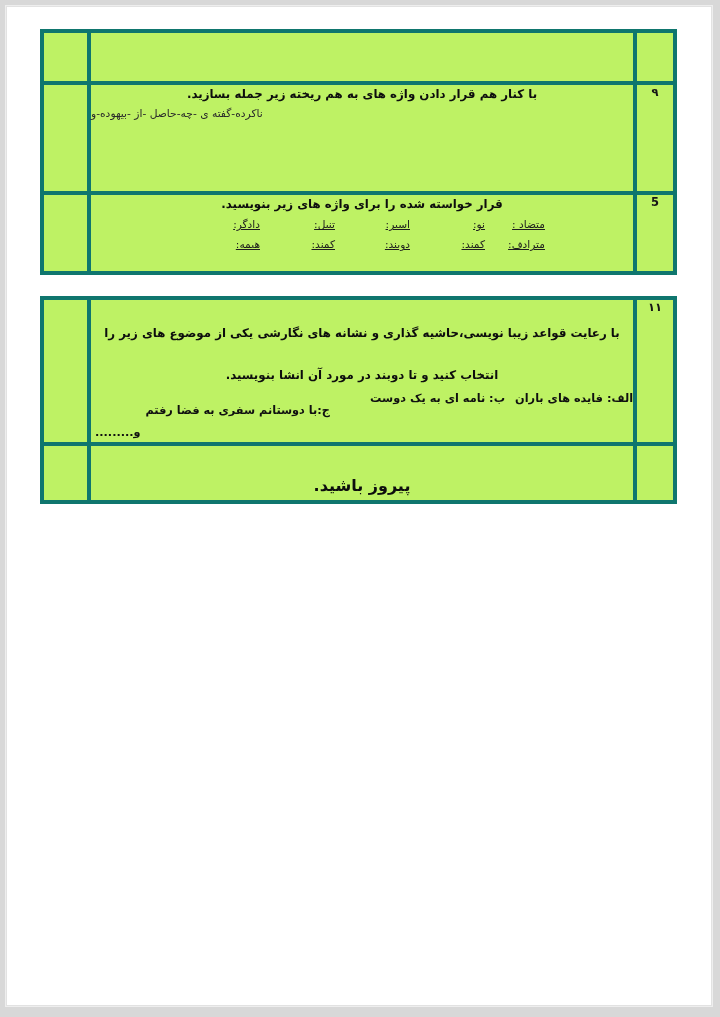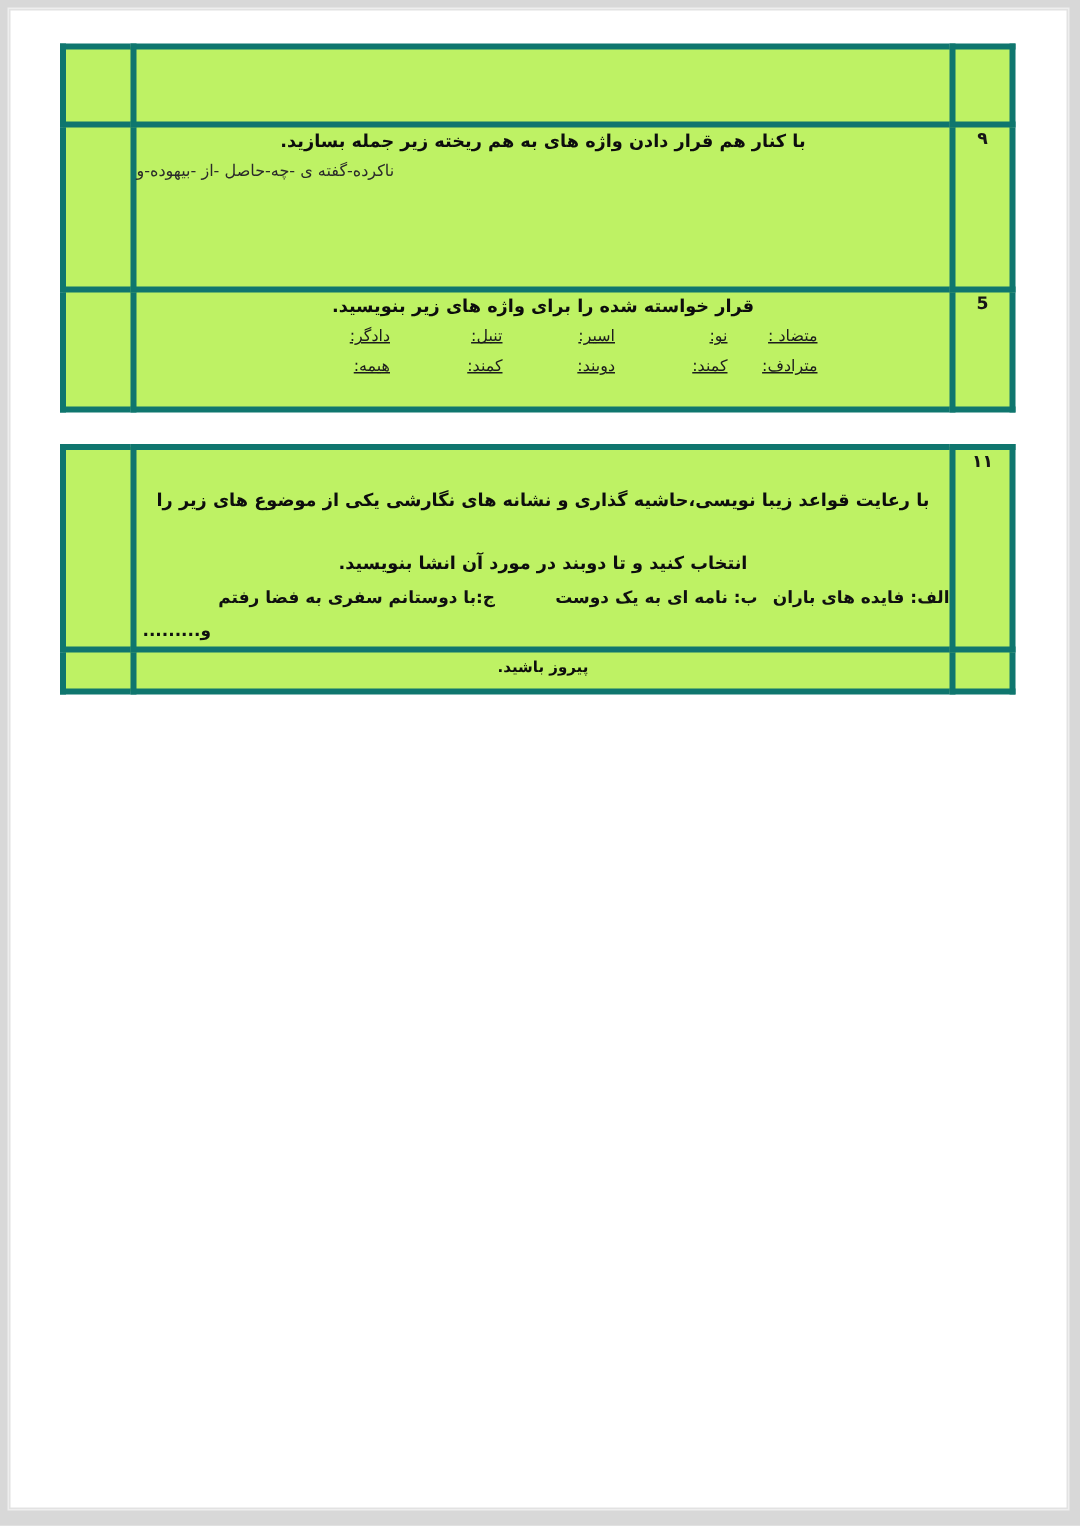--- a/index.html
+++ b/index.html
@@ -113,38 +113,39 @@
     justify-content: flex-start;
     font-size: 11.3px;
     font-weight: bold;
     color: #101010;
     margin-top: 5px;
     line-height: 1.6;
   }
   .opt-row .opt { white-space: nowrap; }
   .opt-a { width: 128px; text-align: right; }
   .opt-b { width: 175px; text-align: right; }
-  .opt-c { text-align: center; }
+  .opt-c { text-align: center; margin-top: 12px; }
 
   .tail-line {
     text-align: left;
     font-size: 11.3px;
     font-weight: bold;
     color: #101010;
     margin-top: 4px;
     padding-left: 4px;
     direction: rtl;
   }
 
   .closing {
     text-align: center;
     font-weight: bold;
-    font-size: 10px;
+    font-size: 16px;
     color: #0d0d0d;
     padding: 5px 0 5px 0;
+    margin-top: 25px;
   }
 
   .row-empty-top  { height: 52px; }
   .row-q9         { height: 110px; }
   .row-q10        { height: 80px; }
   .row-q11        { height: 135px; }
   .row-closing    { height: 28px; }
 </style>
 </head>
 <body>

